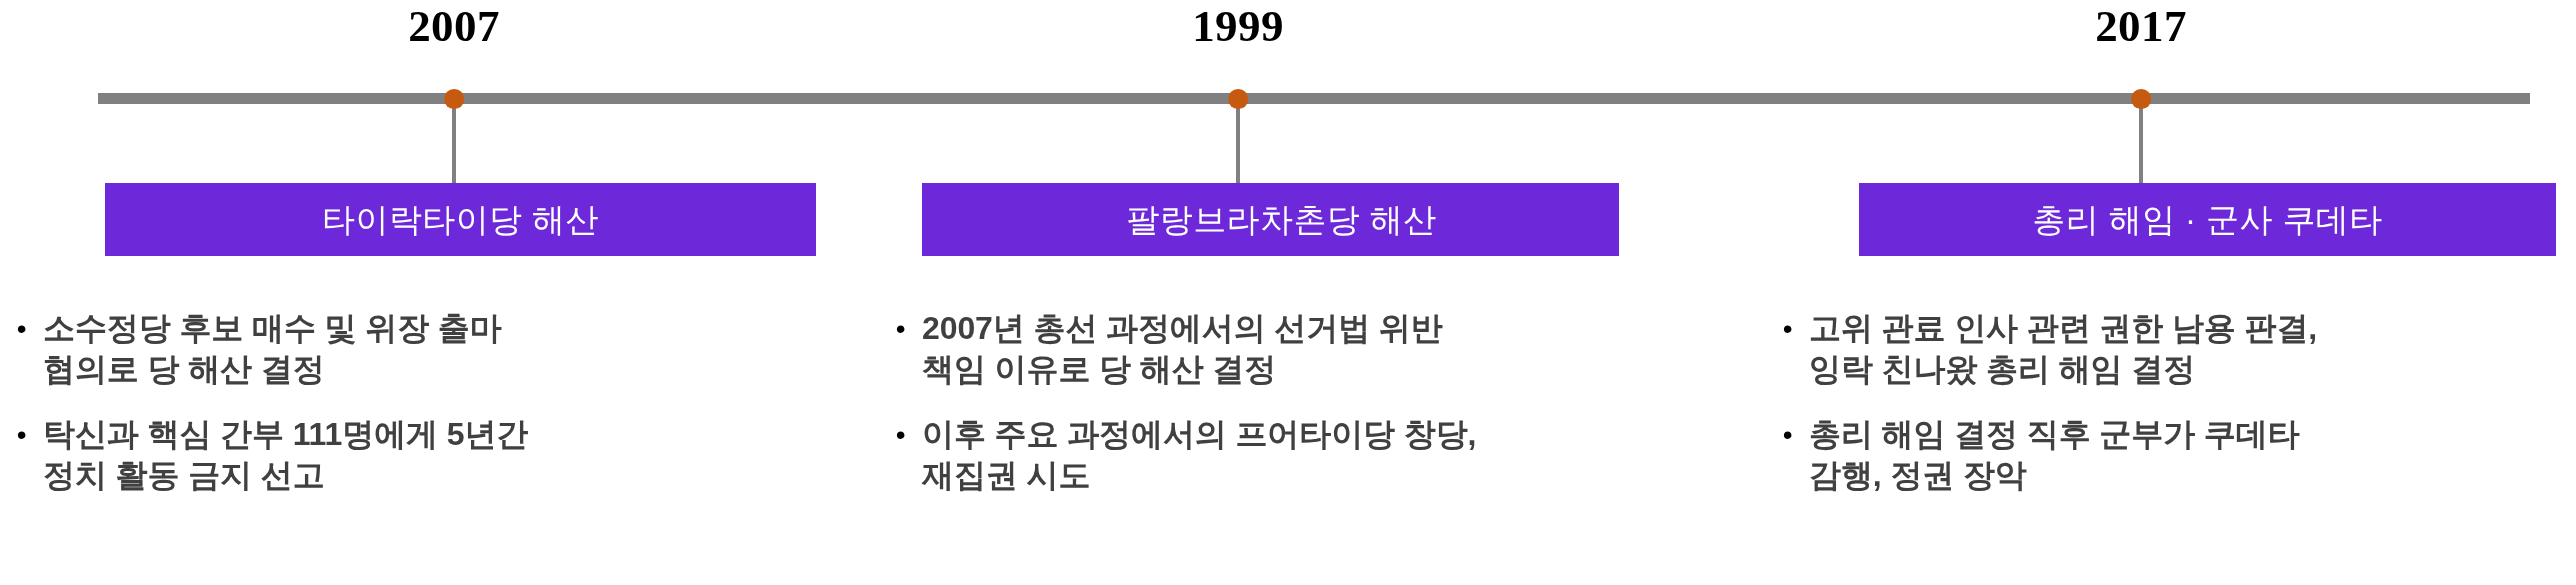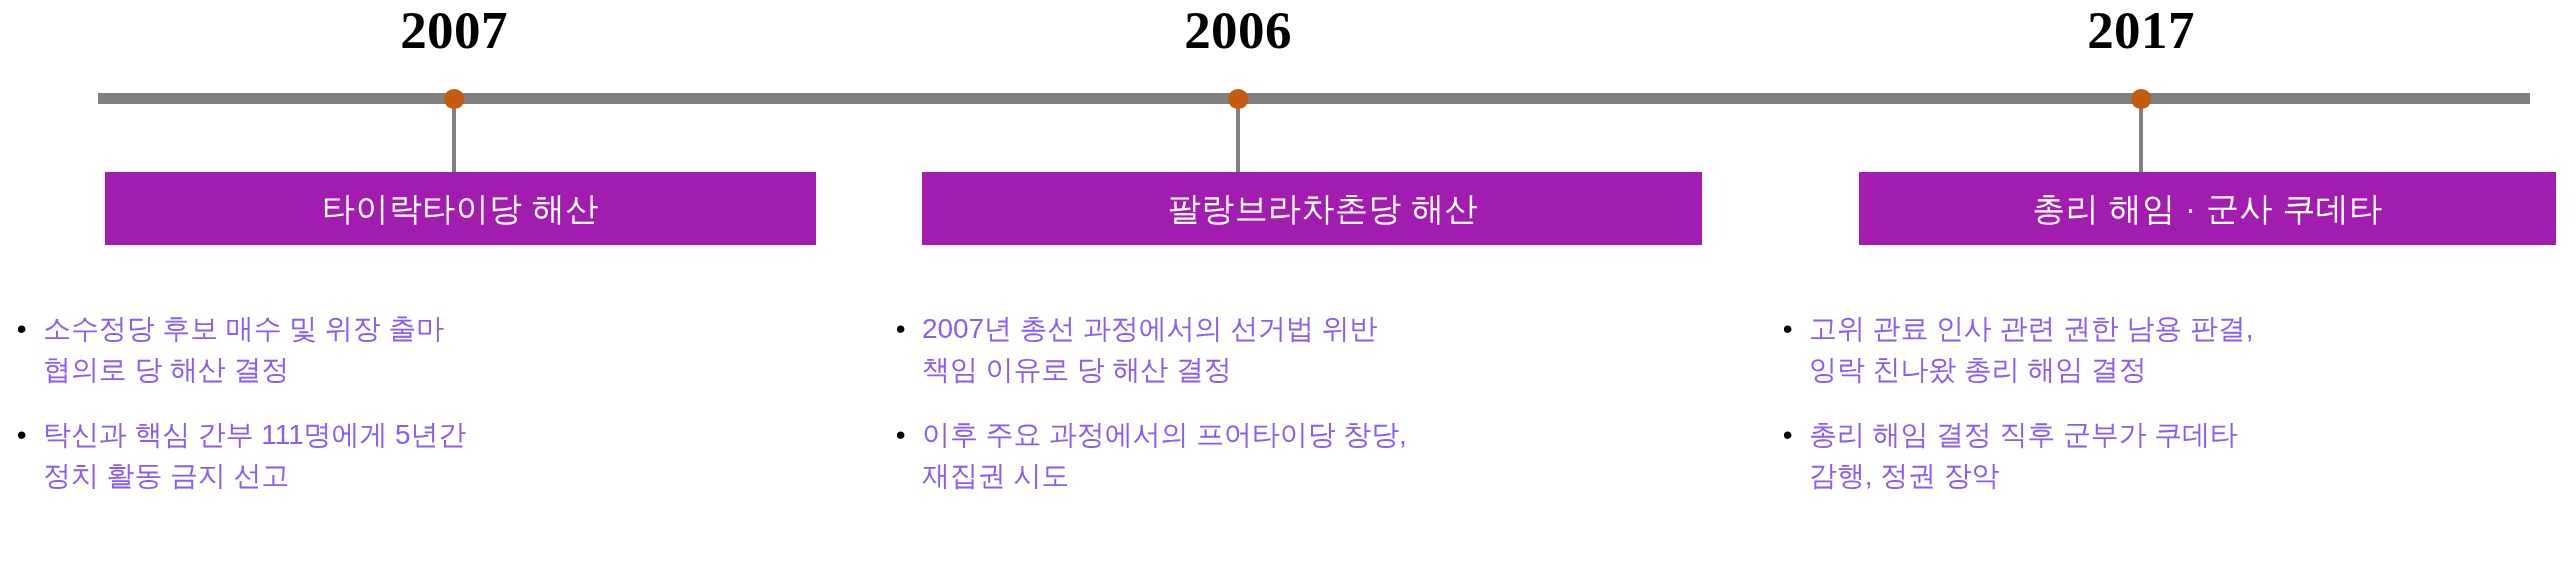--- a/index.html
+++ b/index.html
@@ -38,44 +38,44 @@
     height: 90px;
   }
 
   
   .year-label {
     position: absolute;
     top: 4.2px;
     transform: translateX(-50%);
     font-family: "Liberation Serif", "DejaVu Serif", serif;
     font-weight: bold;
-    font-size: 53px;
+    font-size: 45px;
     line-height: 1;
     color: #000000;
     white-space: nowrap;
     letter-spacing: 0.4px;
   }
 
   
   .marker {
     position: absolute;
     top: 89px;
     width: 19.6px;
     height: 19.6px;
     border-radius: 50%;
     background: #C55A11;
     transform: translateX(-50%);
   }
 
   
   .event-box {
     position: absolute;
-    top: 172px;
+    top: 183px;
     height: 73px;
-    background: #a21caf;
+    background: #6d28d9;
     display: flex;
     align-items: center;
     justify-content: center;
   }
   .event-box-label {
     color: #FFFFFF;
     font-size: 33px;
     font-weight: 500;
     line-height: 1;
     white-space: nowrap;
@@ -97,24 +97,24 @@
     flex: 0 0 auto;
     width: 36px;
     font-size: 28px;
     line-height: 41px;
     color: #000000;
     text-align: left;
     padding-left: 9.8px;
   }
   .bullet-text {
     flex: 1 1 auto;
-    font-size: 28px;
-    font-weight: normal;
+    font-size: 32px;
+    font-weight: bold;
     line-height: 41px;
-    color: #8b5cf6;
+    color: #404040;
     white-space: pre-line;
     letter-spacing: -0.1px;
   }
 </style>
 </head>
 <body>
 
 <div id="stage">
 
   <div class="timeline-bar"></div>
@@ -137,25 +137,25 @@
     </div>
     <div class="bullet-item">
       <span class="bullet-dot">•</span>
       <span class="bullet-text">탁신과 핵심 간부 111명에게 5년간
 정치 활동 금지 선고</span>
     </div>
   </div>
 
   <div class="stem" style="left:1236px;"></div>
 
-  <div class="year-label" style="left:1238px;">2006</div>
+  <div class="year-label" style="left:1238px;">1999</div>
 
   <div class="marker" style="left:1238px;"></div>
 
-  <div class="event-box" style="left:922px; width:780px;padding-left:22px;">
+  <div class="event-box" style="left:922px; width:697px;padding-left:22px;">
     <span class="event-box-label">팔랑브라차촌당 해산</span>
   </div>
 
   <div class="bullet-column" style="left:886px; width:904px;">
     <div class="bullet-item">
       <span class="bullet-dot">•</span>
       <span class="bullet-text">2007년 총선 과정에서의 선거법 위반
 책임 이유로 당 해산 결정</span>
     </div>
     <div class="bullet-item">

